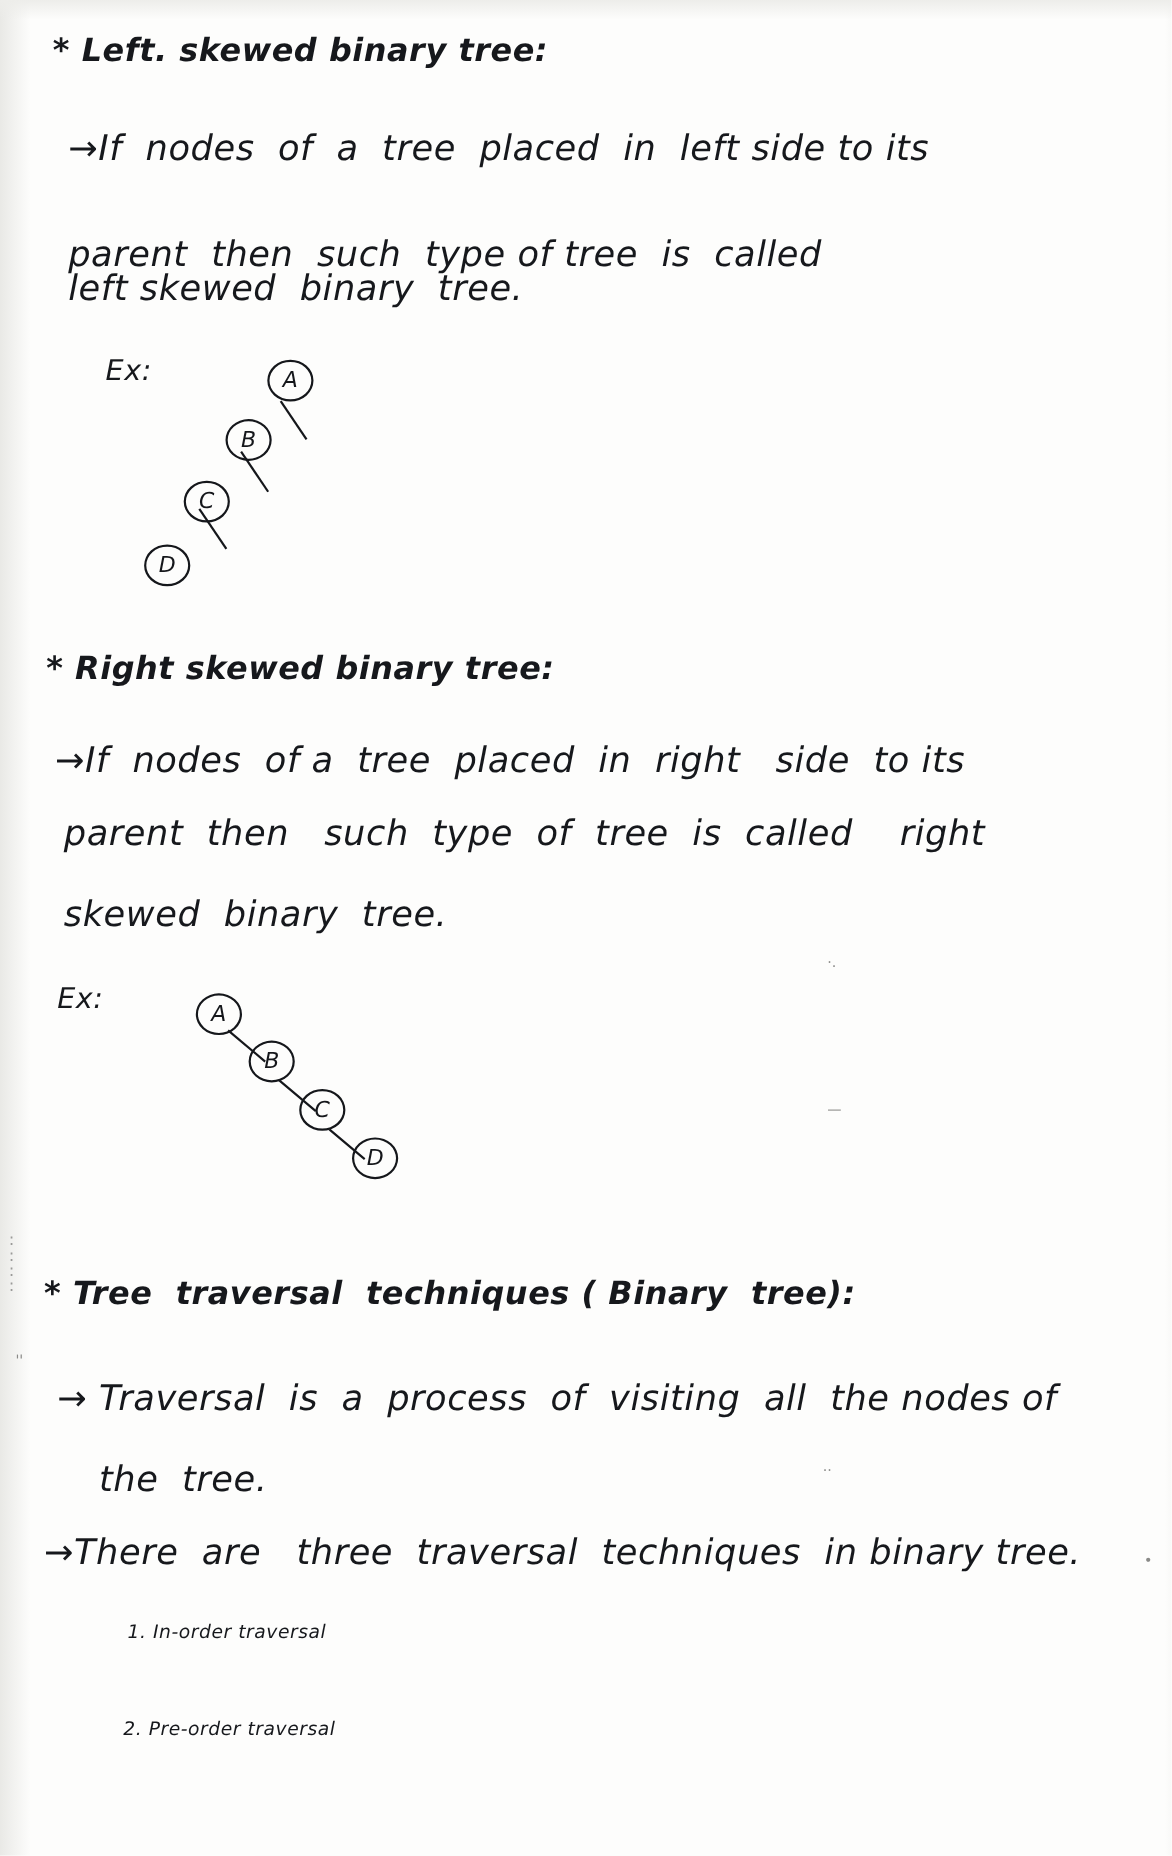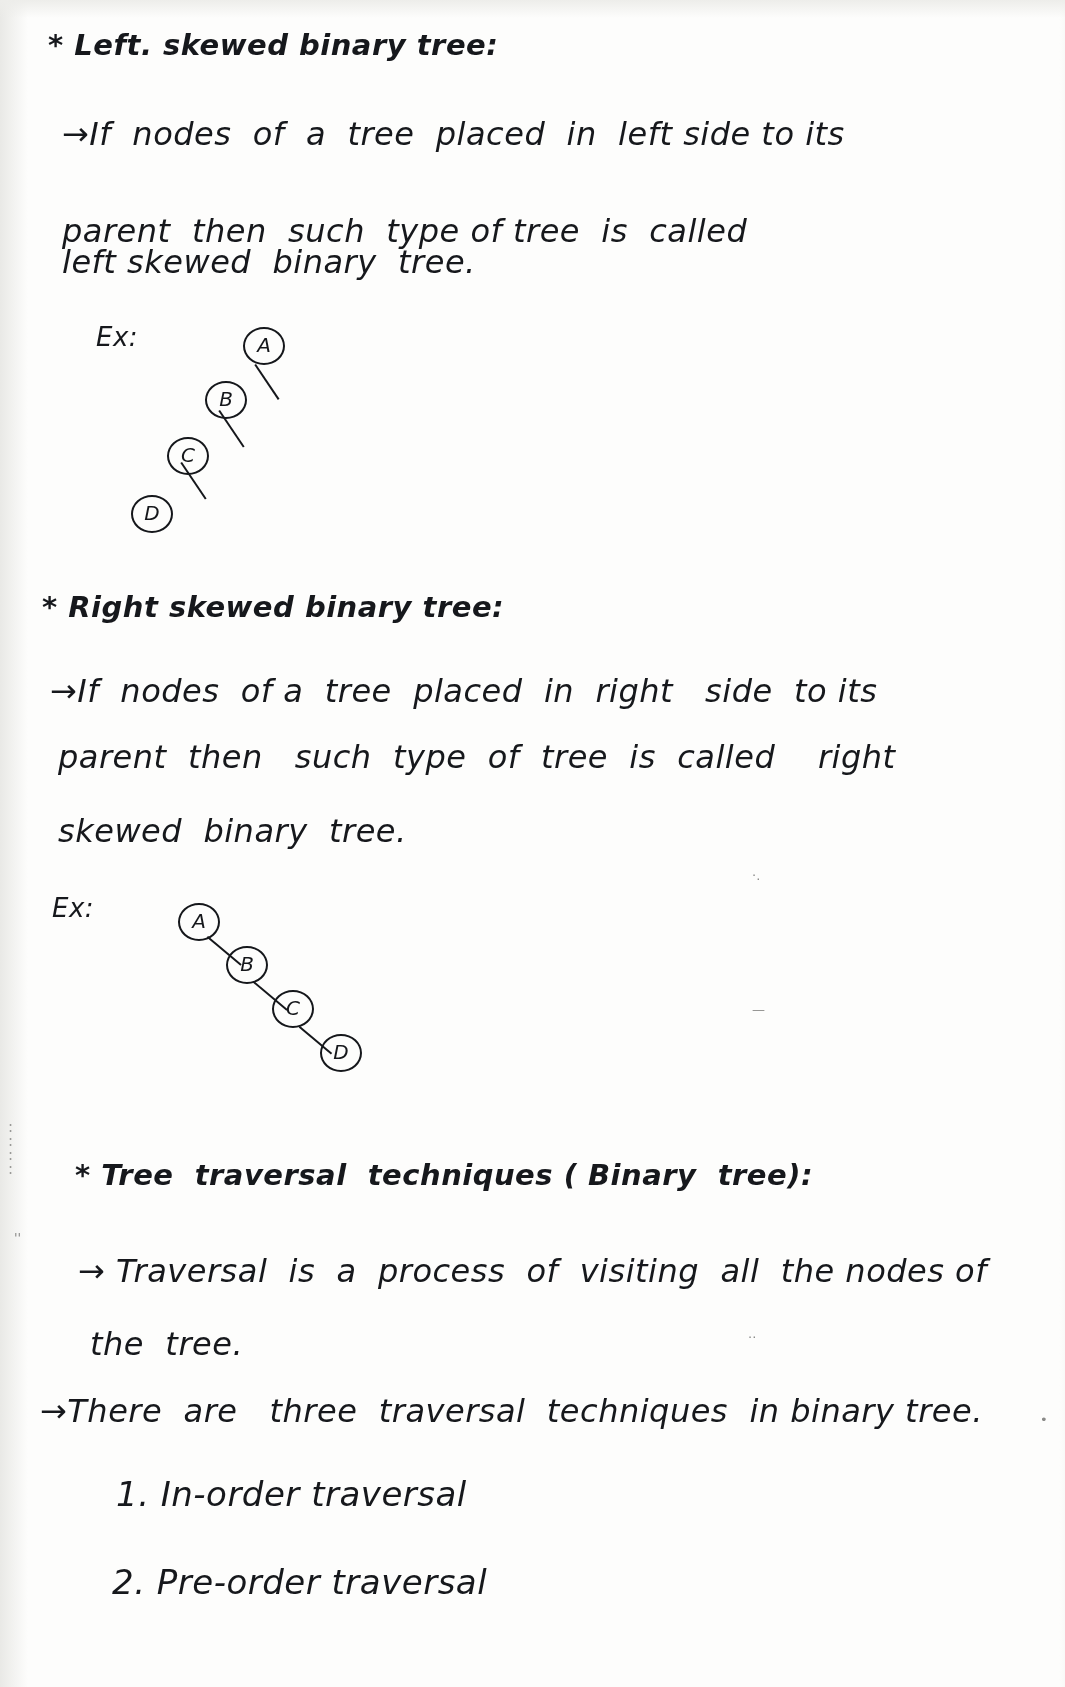--- a/index.html
+++ b/index.html
@@ -55,21 +55,21 @@
 
   .heading {
     font-size: 29px;
     font-weight: 600;
   }
   .body-line {
     font-size: 32px;
     font-weight: 400;
   }
   .small-line {
-    font-size: 34px;
+    font-size: 17px;
     font-weight: 400;
   }
   .label {
     font-size: 26px;
     font-weight: 500;
   }
 
   .abs { position: absolute; }
 
   
@@ -156,23 +156,23 @@
     <div class="edge" style="left:30px; top:38px; width:44px; transform: rotate(40deg);"></div>
     <div class="edge" style="left:76px; top:83px; width:44px; transform: rotate(40deg);"></div>
     <div class="edge" style="left:122px; top:128px; width:42px; transform: rotate(40deg);"></div>
 
     <div class="node" style="left:0px; top:5px;">A</div>
     <div class="node" style="left:48px; top:48px;">B</div>
     <div class="node" style="left:94px; top:92px;">C</div>
     <div class="node" style="left:142px; top:136px;">D</div>
   </div>
 
-  <div class="abs hw heading" style="left:40px; top:1158px;margin-left:35px;">* Tree  traversal  techniques ( Binary  tree):</div>
+  <div class="abs hw heading" style="left:40px; top:1158px;">* Tree  traversal  techniques ( Binary  tree):</div>
 
-  <div class="abs hw body-line" style="left:52px; top:1252px;margin-left:26px;">→ Traversal  is  a  process  of  visiting  all  the nodes of</div>
+  <div class="abs hw body-line" style="left:52px; top:1252px;">→ Traversal  is  a  process  of  visiting  all  the nodes of</div>
 
   <div class="abs hw body-line" style="left:90px; top:1325px;text-align:center;">the  tree.</div>
 
   <div class="abs hw body-line" style="left:40px; top:1392px;">→There  are   three  traversal  techniques  in binary tree.</div>
 
   <div class="abs hw small-line" style="left:116px; top:1474px;">1. In-order traversal</div>
 
   <div class="abs hw small-line" style="left:112px; top:1540px;margin-top:22px;">2. Pre-order traversal</div>
 
   <div class="dash-col" style="top:1120px;">

